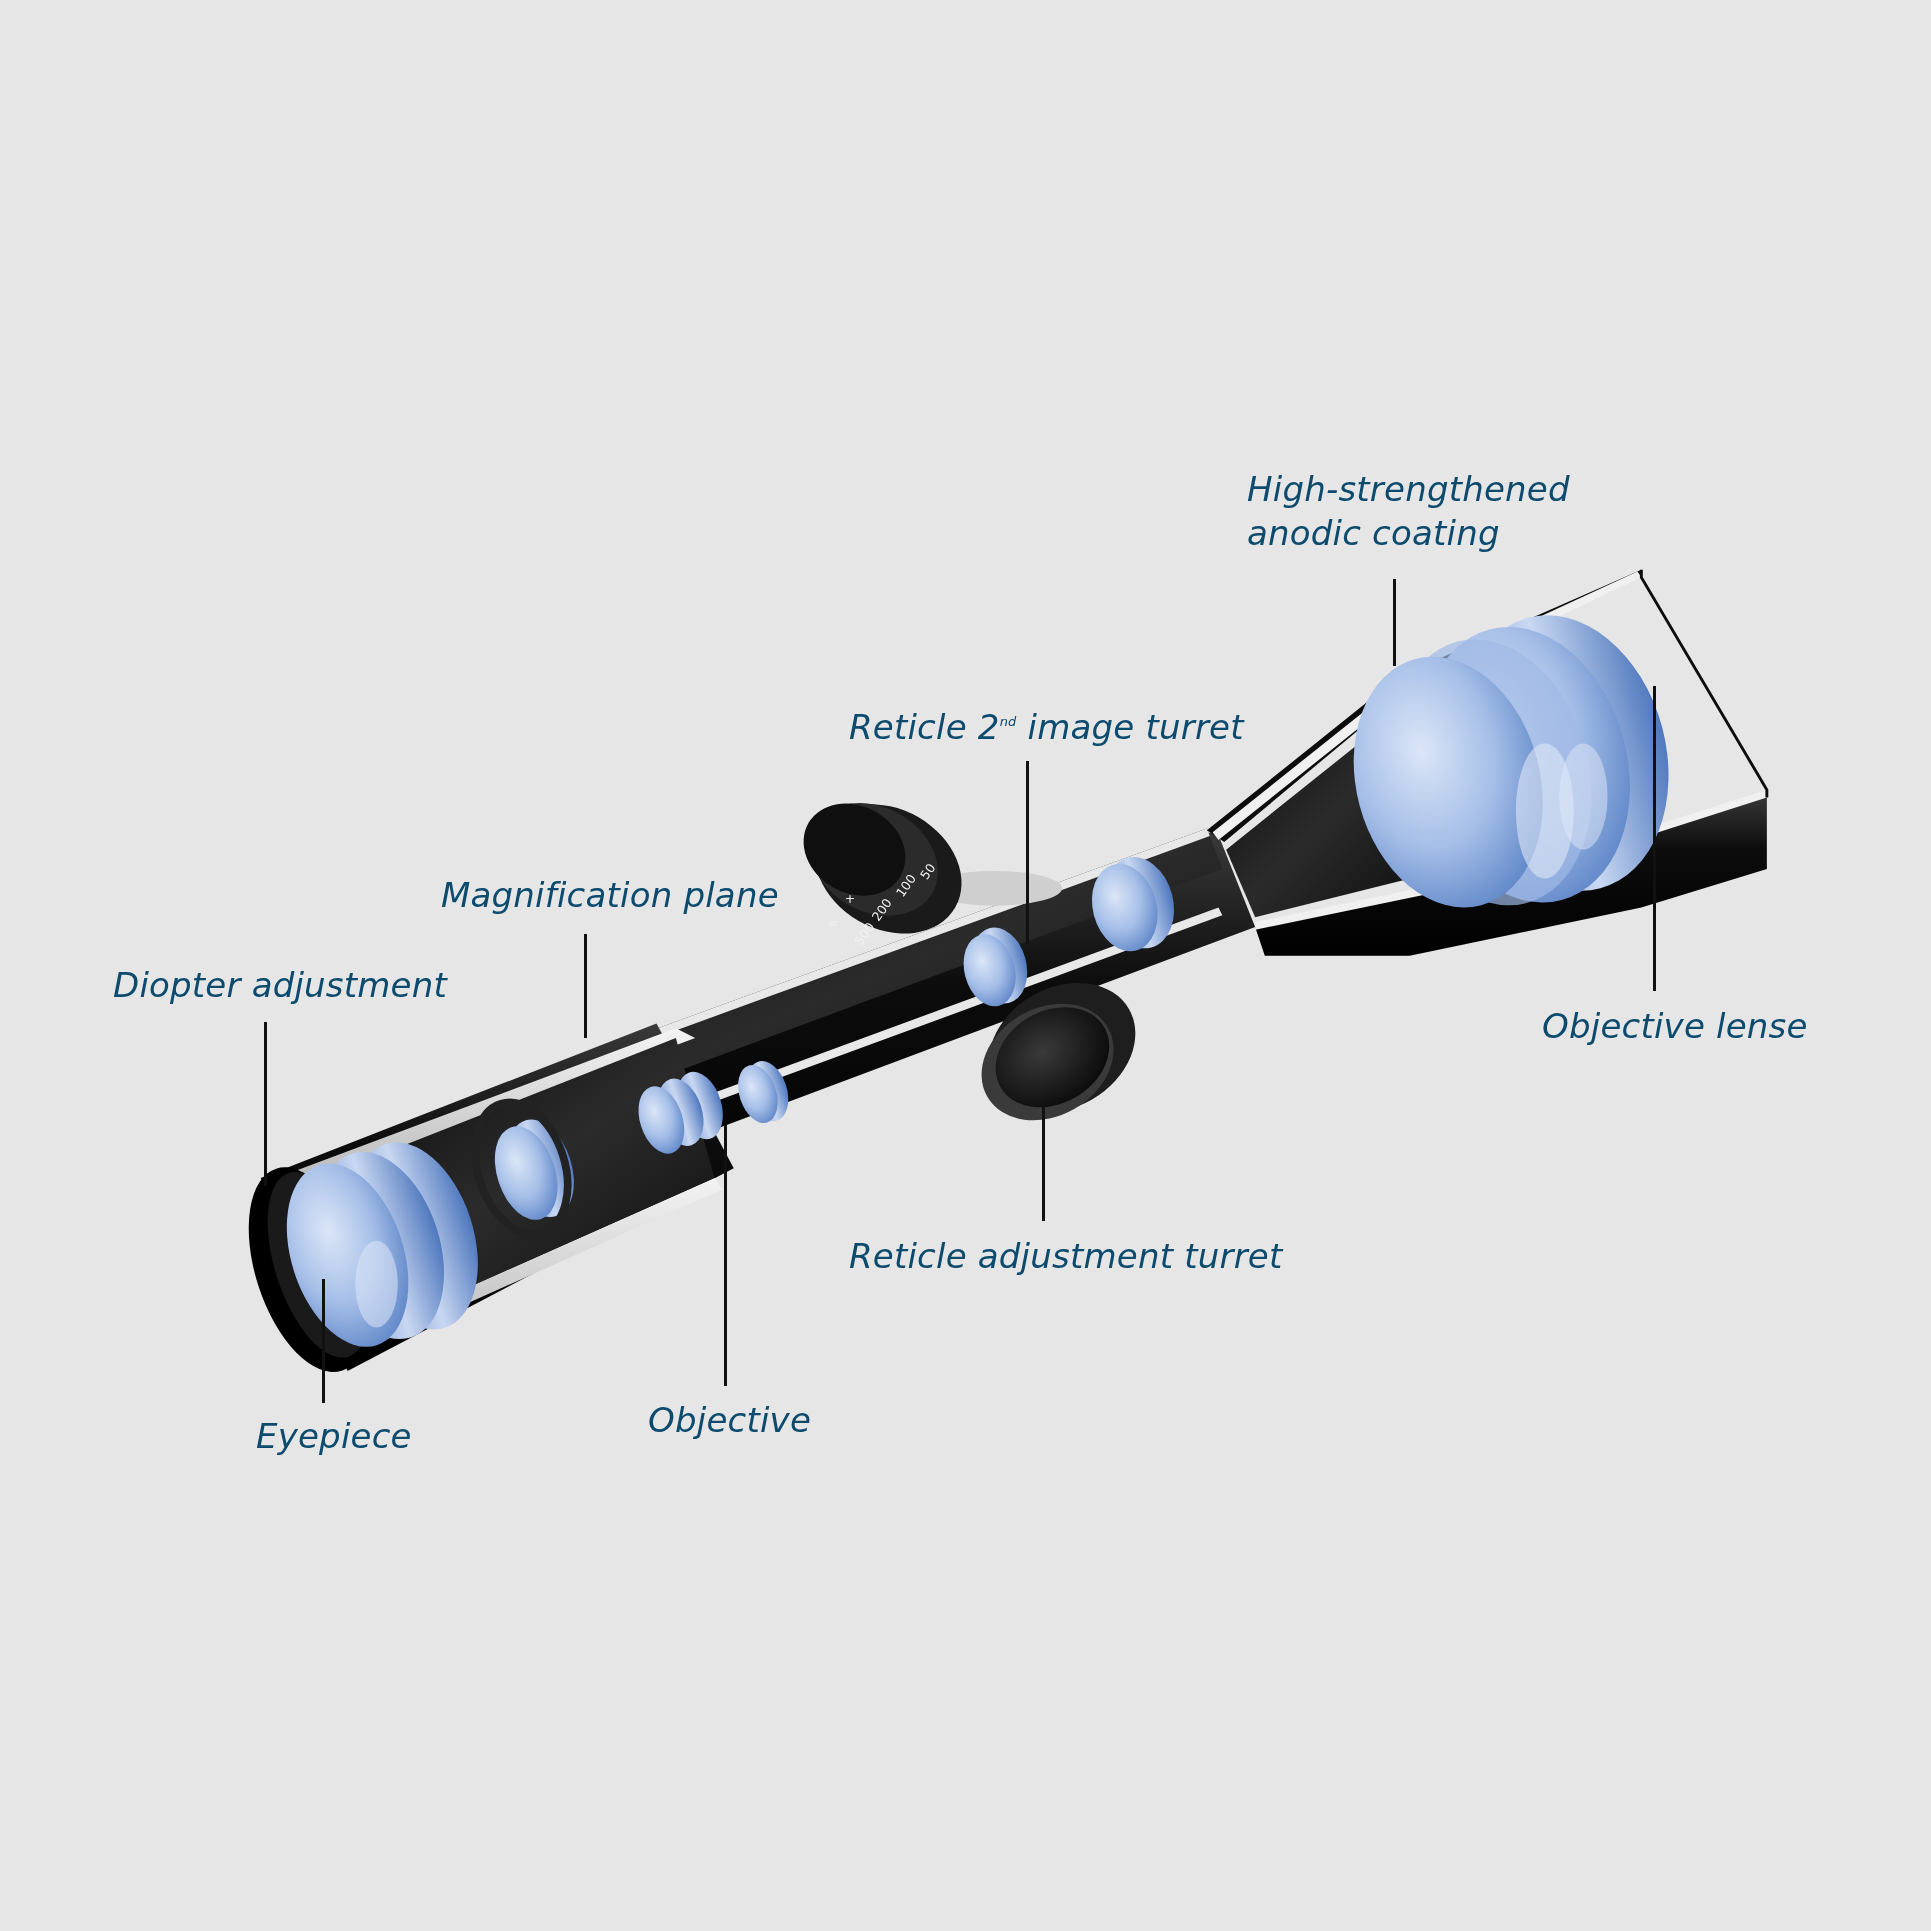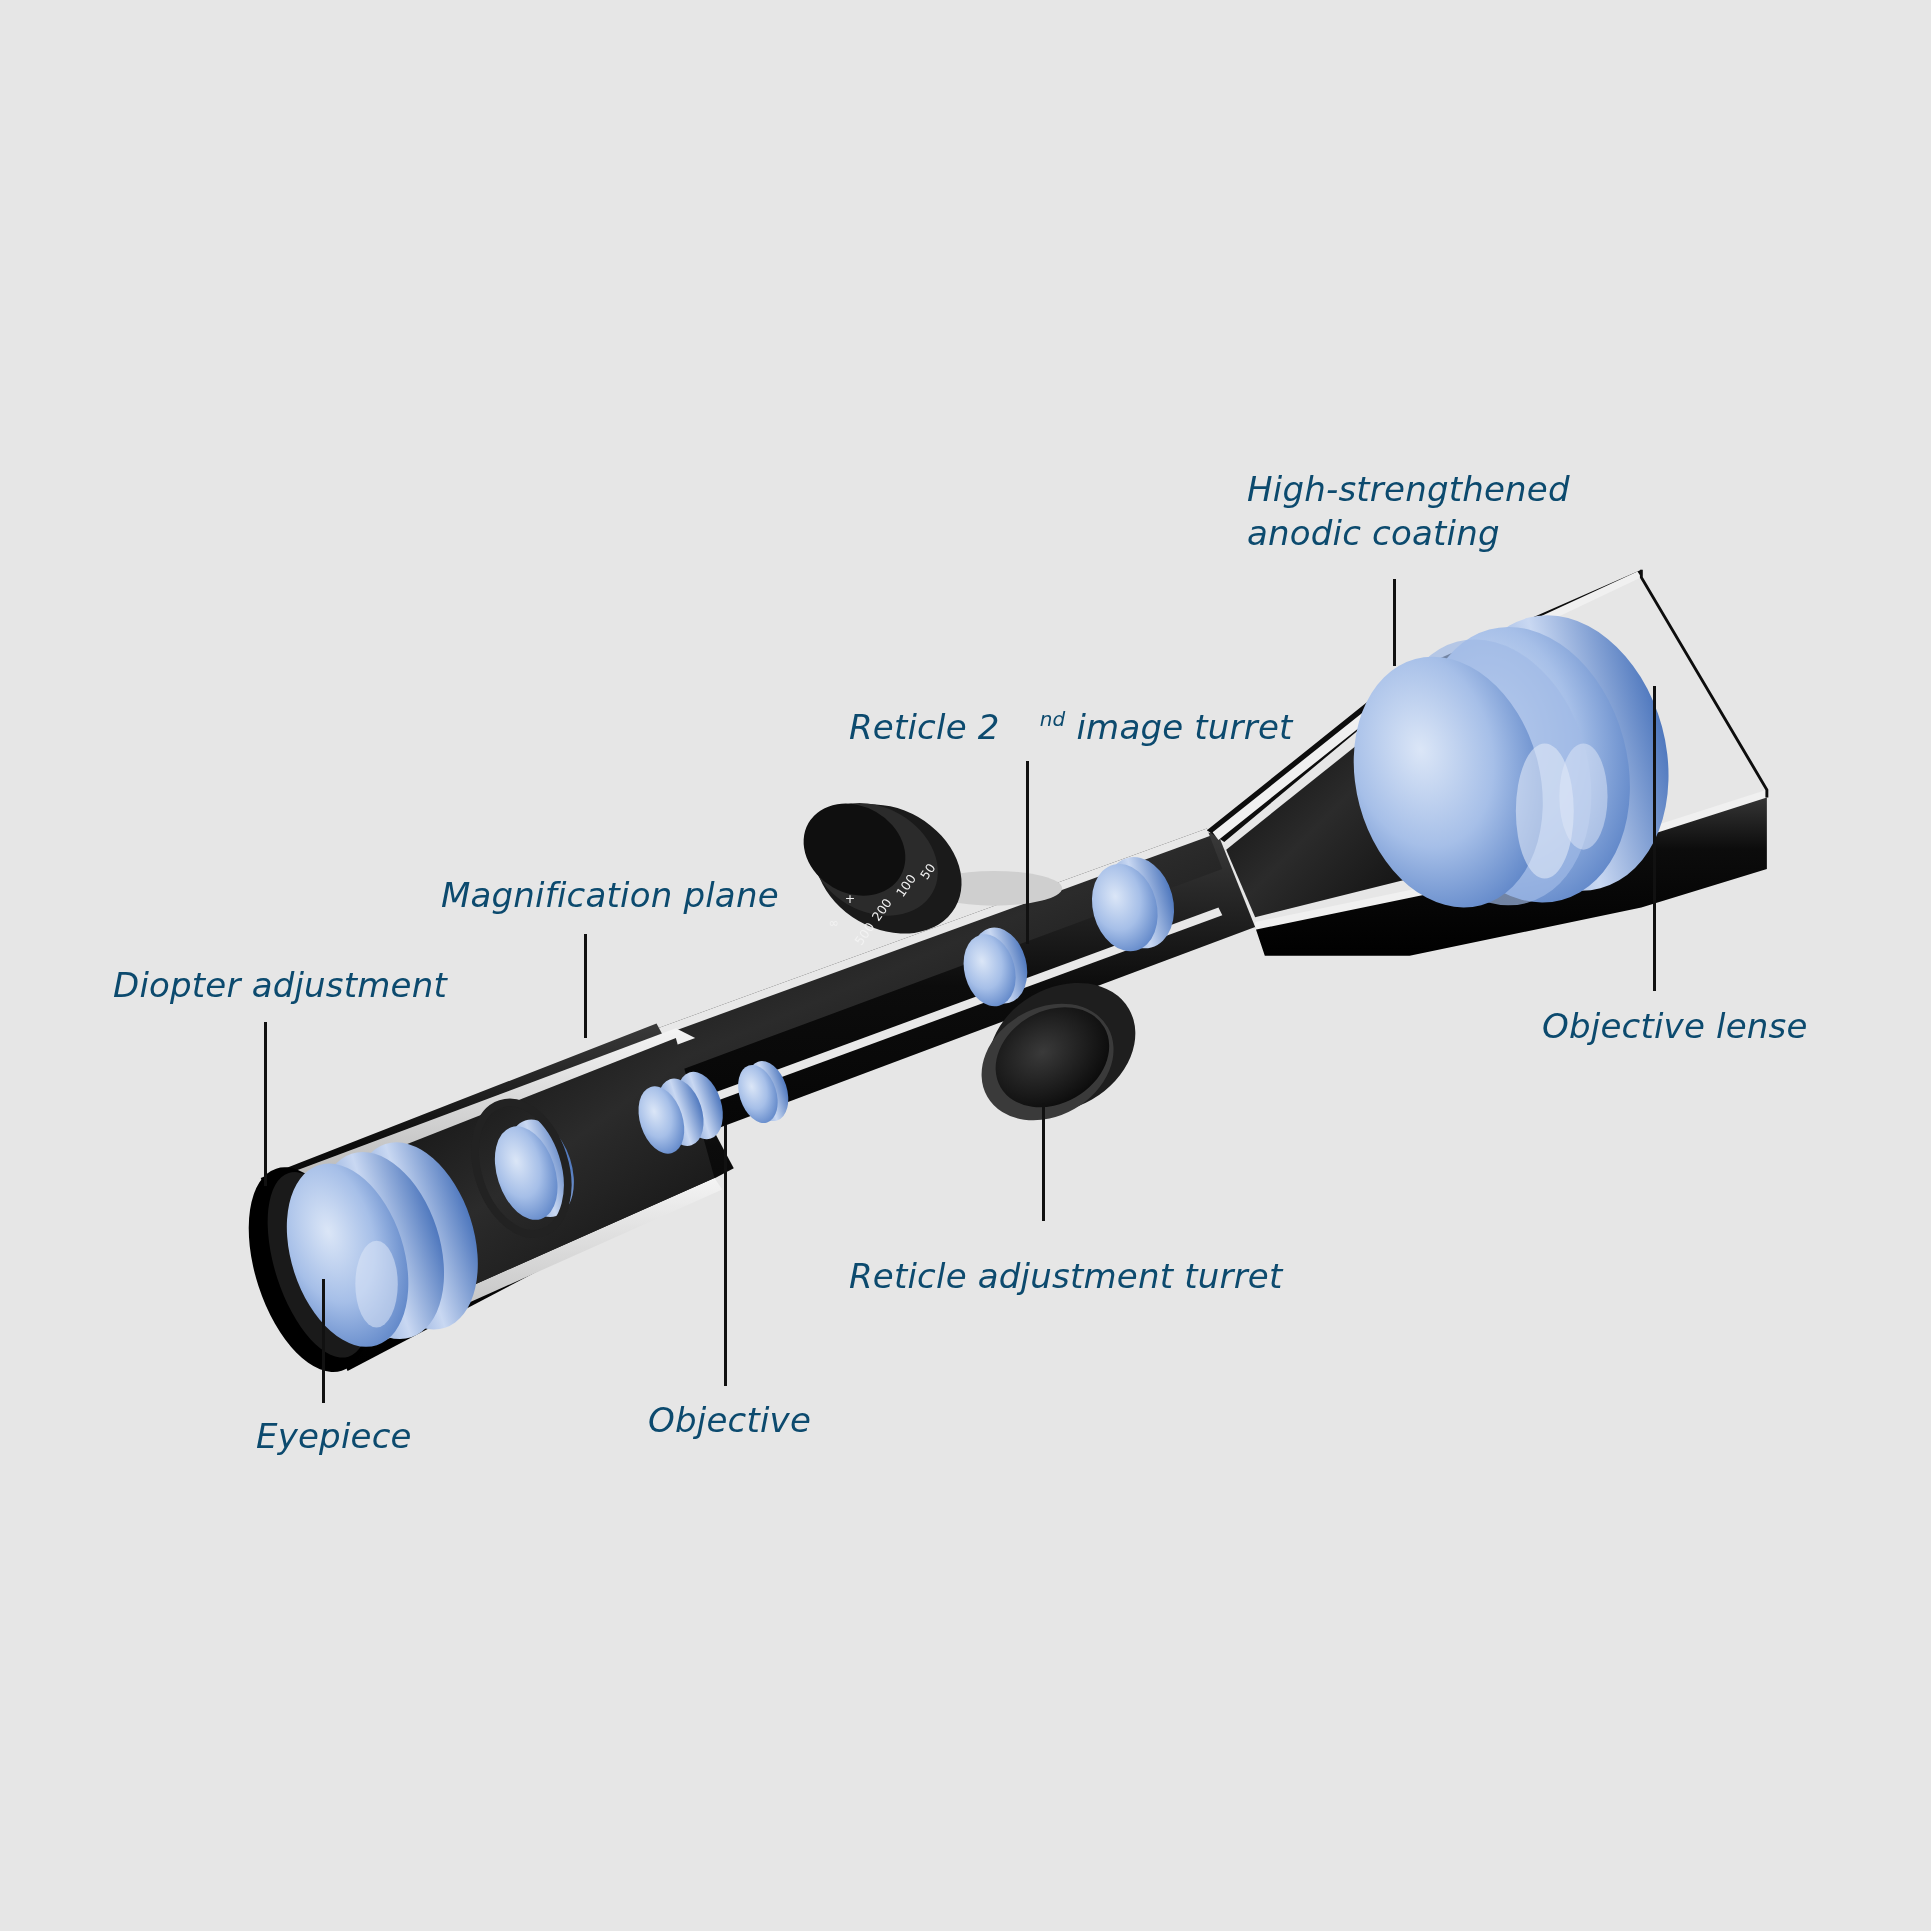--- a/index.html
+++ b/index.html
@@ -15,21 +15,21 @@
     position: absolute;
     font-style: italic;
     font-size: 34px;
     color: #0c4a6e;
     line-height: 44px;
     white-space: nowrap;
     letter-spacing: 0.2px;
     font-family: "DejaVu Sans", sans-serif;
     font-weight: 300;
   }
-  .label sup { font-size: 20px; vertical-align: 13.5px; line-height: 0; margin-left: 40px; }
+  .label sup { font-size: 13px; vertical-align: 13.5px; line-height: 0; }
   .leader { position: absolute; width: 2.9px; background: #111; }
   .dial-text { font-family: "DejaVu Sans", sans-serif; font-size: 13px; fill: #f2f2f2; }
 </style>
 </head>
 <body>
 
 <div class="stage">
 
   <svg width="1931" height="1931" viewBox="0 0 2000 2000" style="position:absolute;left:0;top:0">
     <defs>
@@ -150,21 +150,21 @@
 
   <div class="label" style="left:441px; top:873px;">Magnification plane</div>
   <div class="leader" style="left:584px; top:934px; height:104px;"></div>
 
   <div class="label" style="left:113px; top:963px;">Diopter adjustment</div>
   <div class="leader" style="left:264px; top:1022px; height:164px;"></div>
 
   <div class="label" style="left:1542px; top:1004px;">Objective lense</div>
   <div class="leader" style="left:1653px; top:686px; height:305px;"></div>
 
-  <div class="label" style="left:849px; top:1234px;margin-top:20px;">Reticle adjustment turret</div>
+  <div class="label" style="left:849px; top:1234px;">Reticle adjustment turret</div>
   <div class="leader" style="left:1042px; top:1103px; height:118px;"></div>
 
   <div class="label" style="left:256px; top:1414px;">Eyepiece</div>
   <div class="leader" style="left:322px; top:1279px; height:124px;"></div>
 
   <div class="label" style="left:648px; top:1398px;">Objective</div>
   <div class="leader" style="left:724px; top:1125px; height:261px;"></div>
 
 </div>
 

